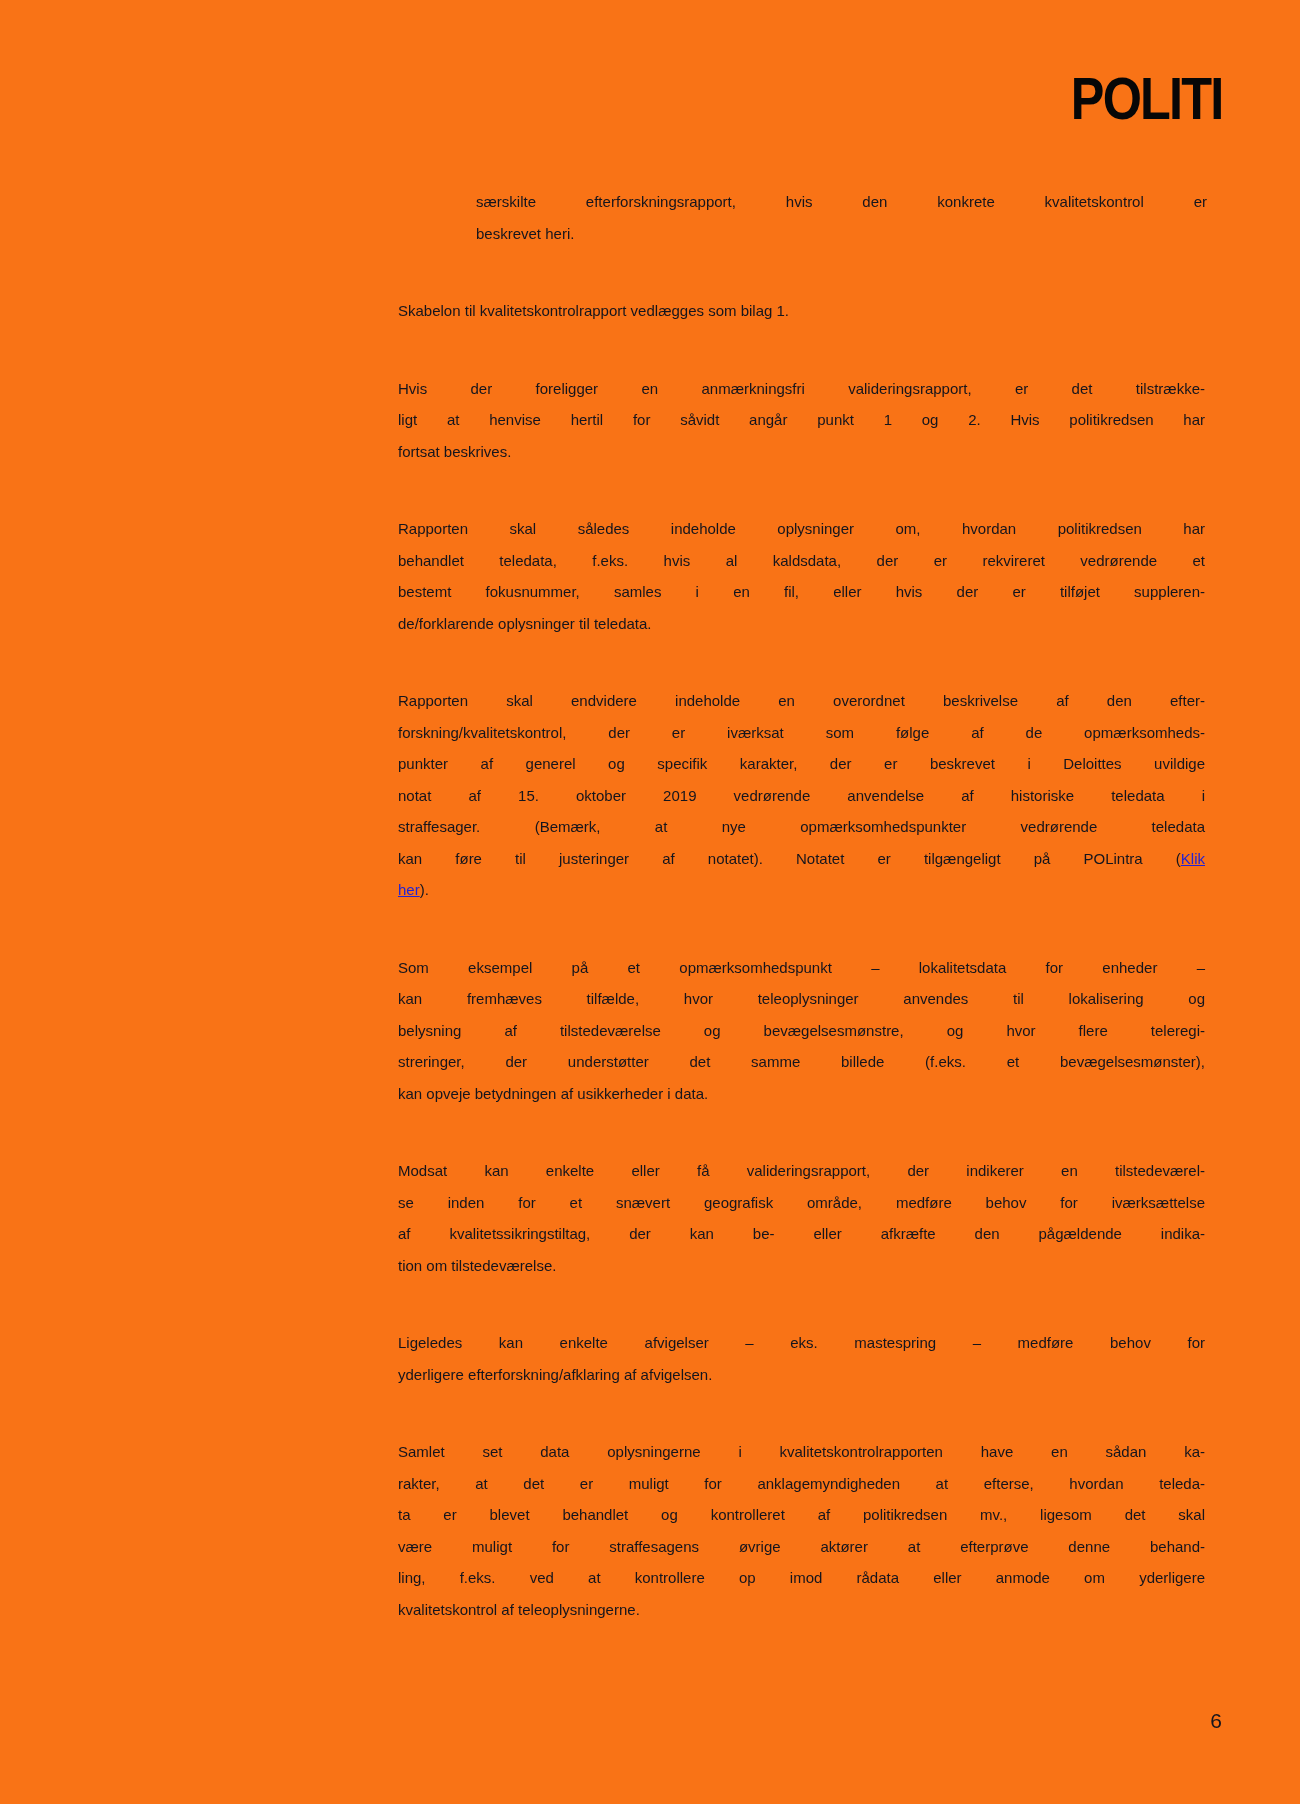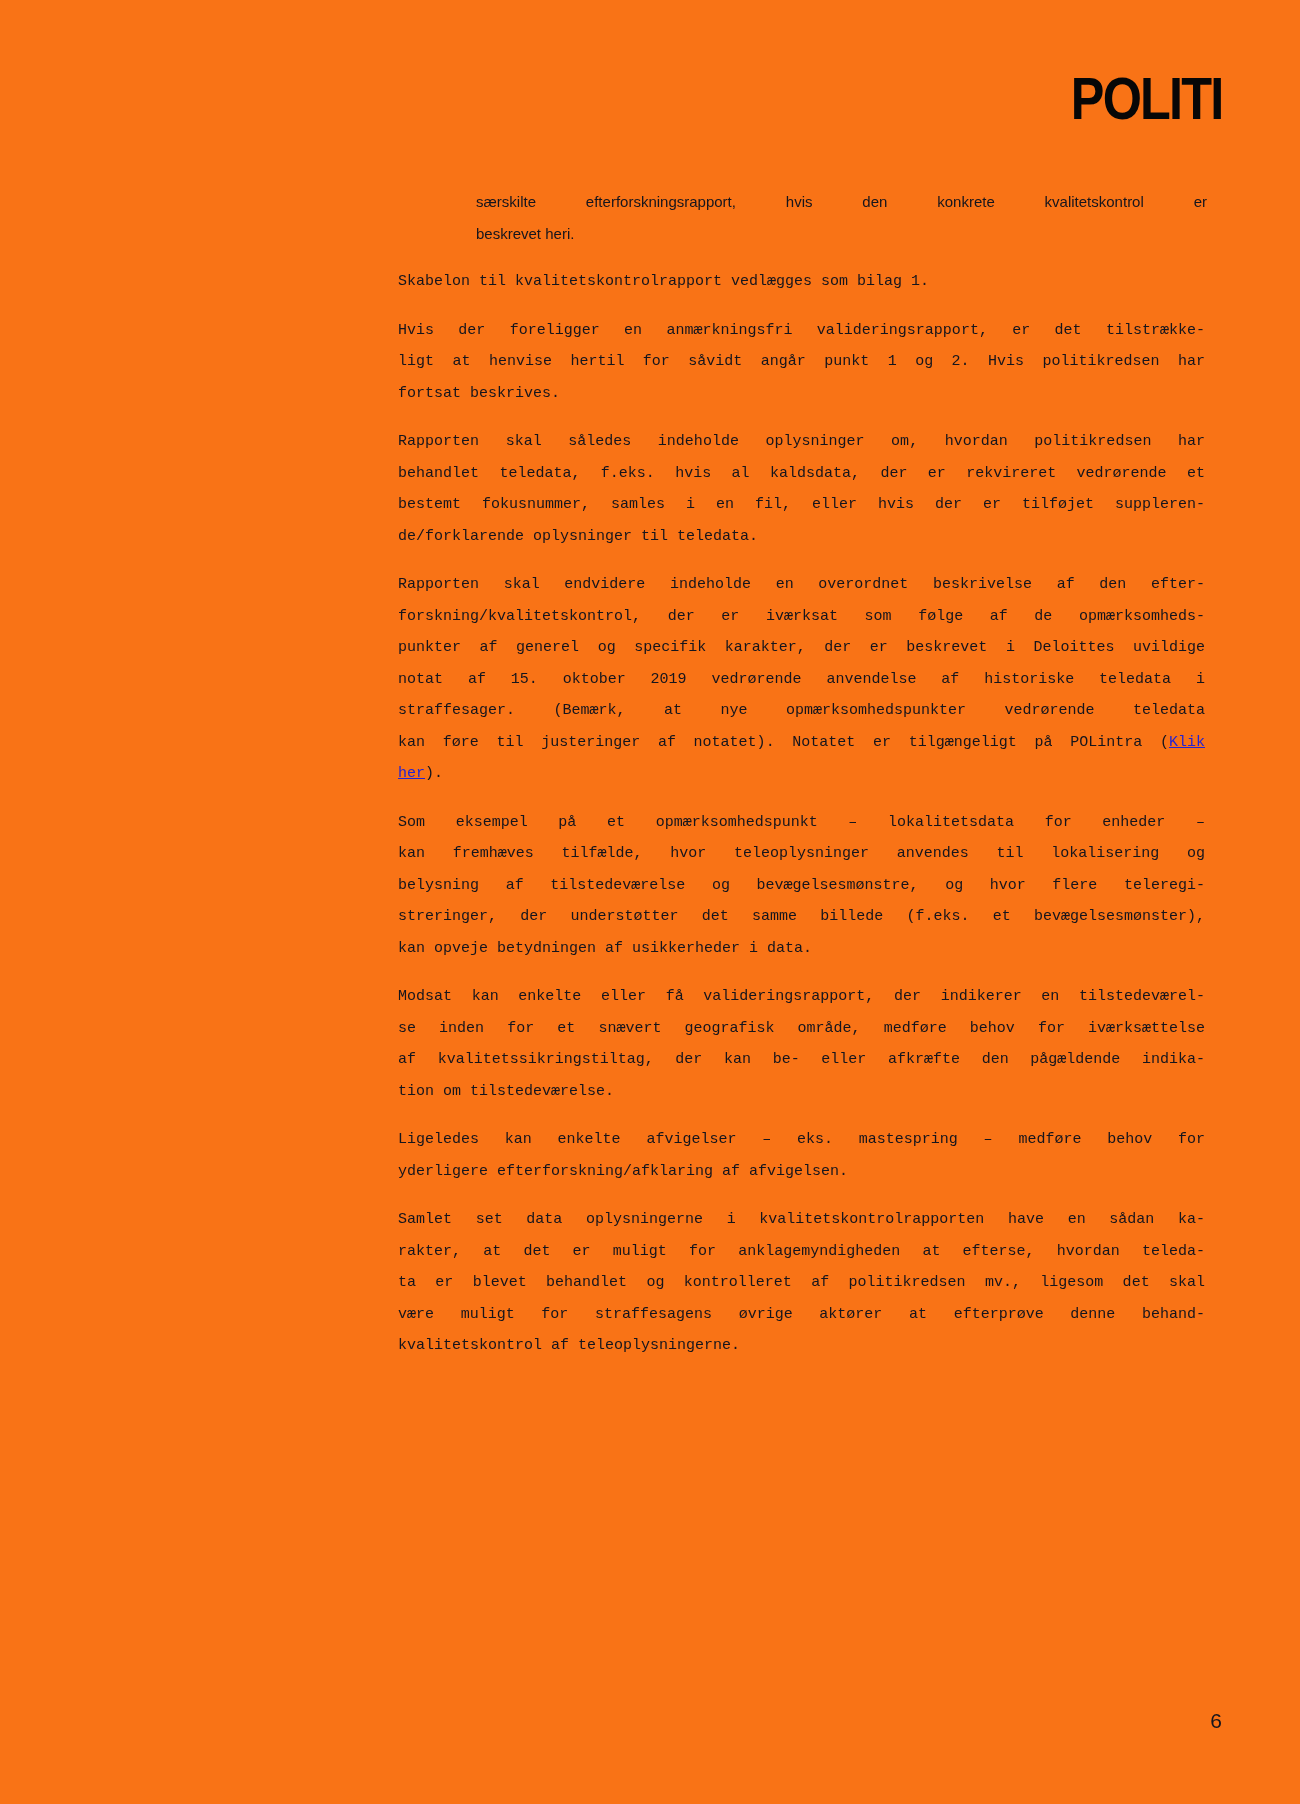--- a/index.html
+++ b/index.html
@@ -28,21 +28,21 @@
     transform-origin: right top;
     white-space: nowrap;
   }
   .doc-body {
     position: absolute;
     left: 398px;
     top: 186px;
     width: 807px;
     font-size: 15px;
   }
-  .para + .para { margin-top: 17px; font-family: Liberation Mono, monospace; }
+  .para + .para { margin-top: 46px; }
   .para.indent { margin-left: 78px; margin-right: -2px; }
   .line {
     line-height: 31.5px;
     height: 31.5px;
     text-align: justify;
     text-align-last: justify;
     white-space: normal;
   }
   .line.final { text-align-last: left; }
   .doclink {
@@ -108,18 +108,19 @@
       </div>
       <div class="para">
         <div class="line">Ligeledes kan enkelte afvigelser – eks. mastespring – medføre behov for</div>
         <div class="line final">yderligere efterforskning/afklaring af afvigelsen.</div>
       </div>
       <div class="para">
         <div class="line">Samlet set data oplysningerne i kvalitetskontrolrapporten have en sådan ka-</div>
         <div class="line">rakter, at det er muligt for anklagemyndigheden at efterse, hvordan teleda-</div>
         <div class="line">ta er blevet behandlet og kontrolleret af politikredsen mv., ligesom det skal</div>
         <div class="line">være muligt for straffesagens øvrige aktører at efterprøve denne behand-</div>
+        <div class="line">ling, f.eks. ved at kontrollere op imod rådata eller anmode om yderligere</div>
         <div class="line final">kvalitetskontrol af teleoplysningerne.</div>
       </div>
     </div>
 
   <div class="page-number">6</div>
 </div>
 
 </body></html>

